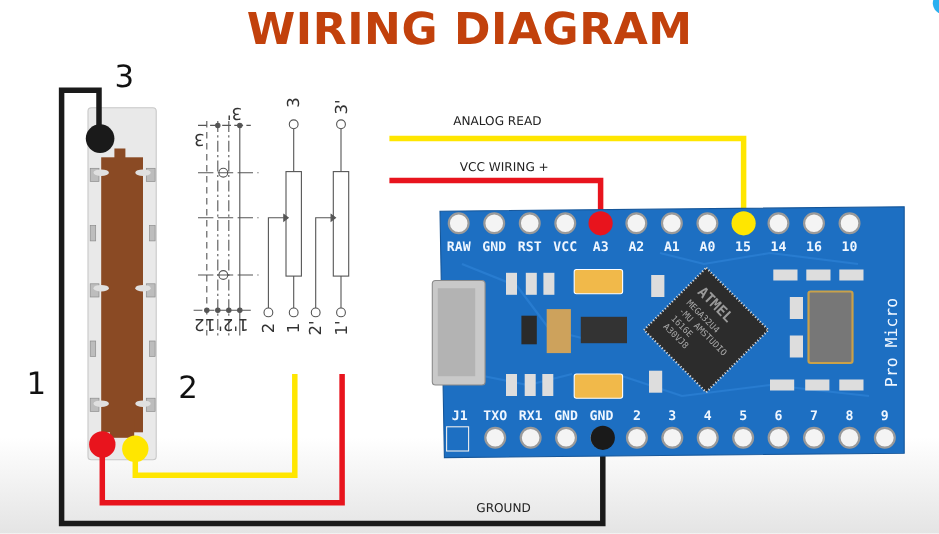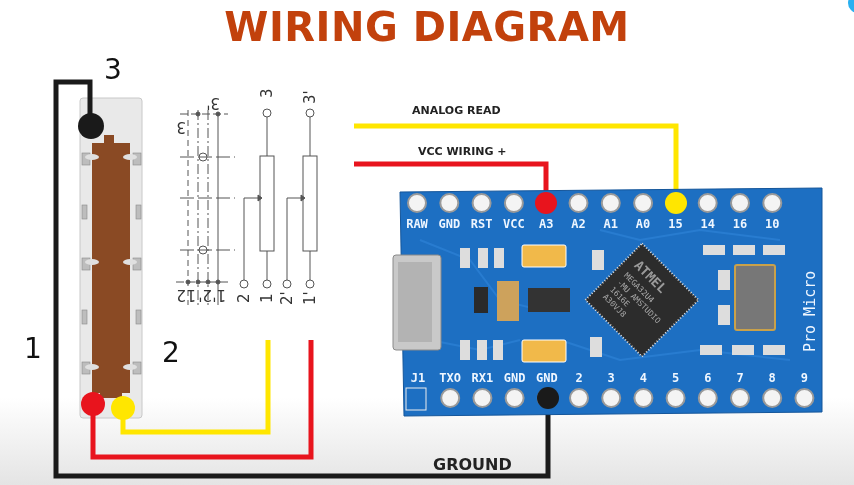--- a/index.html
+++ b/index.html
@@ -3,21 +3,21 @@
 <meta charset="utf-8">
 <style>
   html,body{margin:0;padding:0;}
   body{width:854px;height:485px;position:relative;overflow:hidden;
        background:linear-gradient(#ffffff 0%,#ffffff 82%,#e4e4e4 100%);
        font-family:"Liberation Sans",sans-serif;}
   .title{position:absolute;left:0;width:854px;top:4px;text-align:center;
          font-family:"DejaVu Sans",sans-serif;font-weight:bold;font-size:40px;
          color:#c2410c;letter-spacing:0.5px;}
   .num{position:absolute;font-family:"DejaVu Sans",sans-serif;font-size:28px;color:#111;}
-  .wlabel{position:absolute;font-family:"DejaVu Sans",sans-serif;font-weight:bold;
+  .wlabel{position:absolute;font-family:"DejaVu Sans",sans-serif;font-weight:normal;
           font-size:11px;color:#222;}
   svg{position:absolute;left:0;top:0;}
   .pin-label{font-family:"DejaVu Sans Mono",monospace;font-size:12px;font-weight:bold;fill:#eef6ff;}
   .schem-text{font-family:"DejaVu Sans",sans-serif;font-size:15px;fill:#333;}
   .chip-text{font-family:"DejaVu Sans Mono",monospace;font-size:8px;fill:#a9a9a9;}
 </style>
 </head>
 <body>
 
 <div class="title">WIRING DIAGRAM</div>
@@ -233,13 +233,13 @@
 
   <circle cx="858" cy="3" r="10" fill="#2ab0f0"></circle>
 </svg>
 
 <div class="num" style="left:104px;top:53px;">3</div>
 <div class="num" style="left:24px;top:332px;">1</div>
 <div class="num" style="left:162px;top:336px;">2</div>
 
 <div class="wlabel" style="left:412px;top:104px;">ANALOG READ</div>
 <div class="wlabel" style="left:418px;top:145px;">VCC WIRING +</div>
-<div class="wlabel" style="left:433px;top:455px;font-size:16px;">GROUND</div>
+<div class="wlabel" style="left:433px;top:455px;font-size:11px;">GROUND</div>
 
 </body></html>

